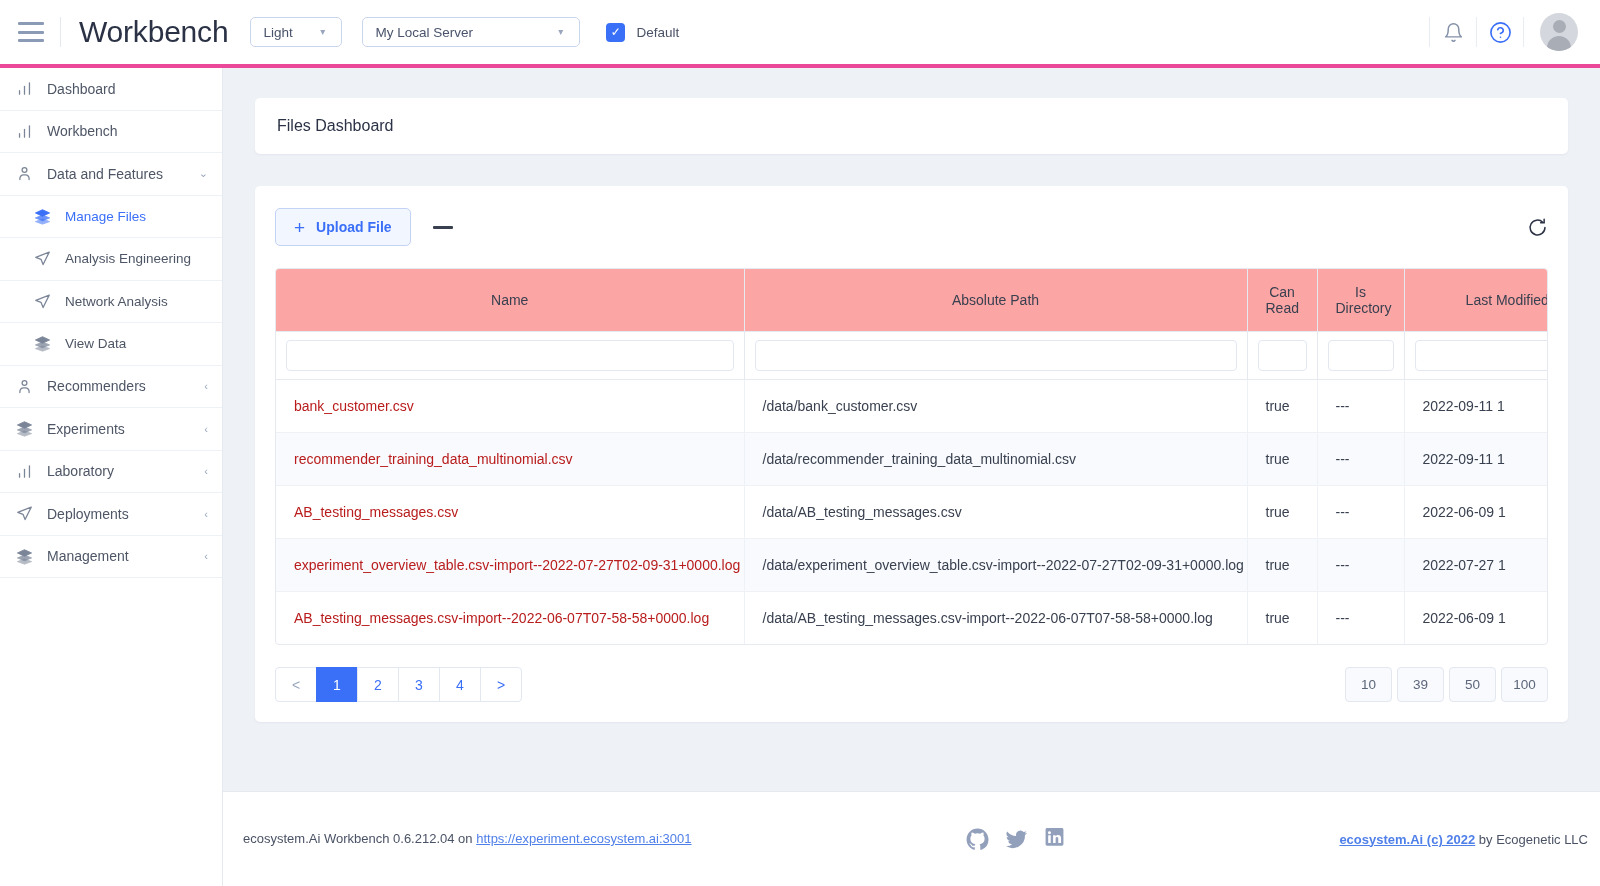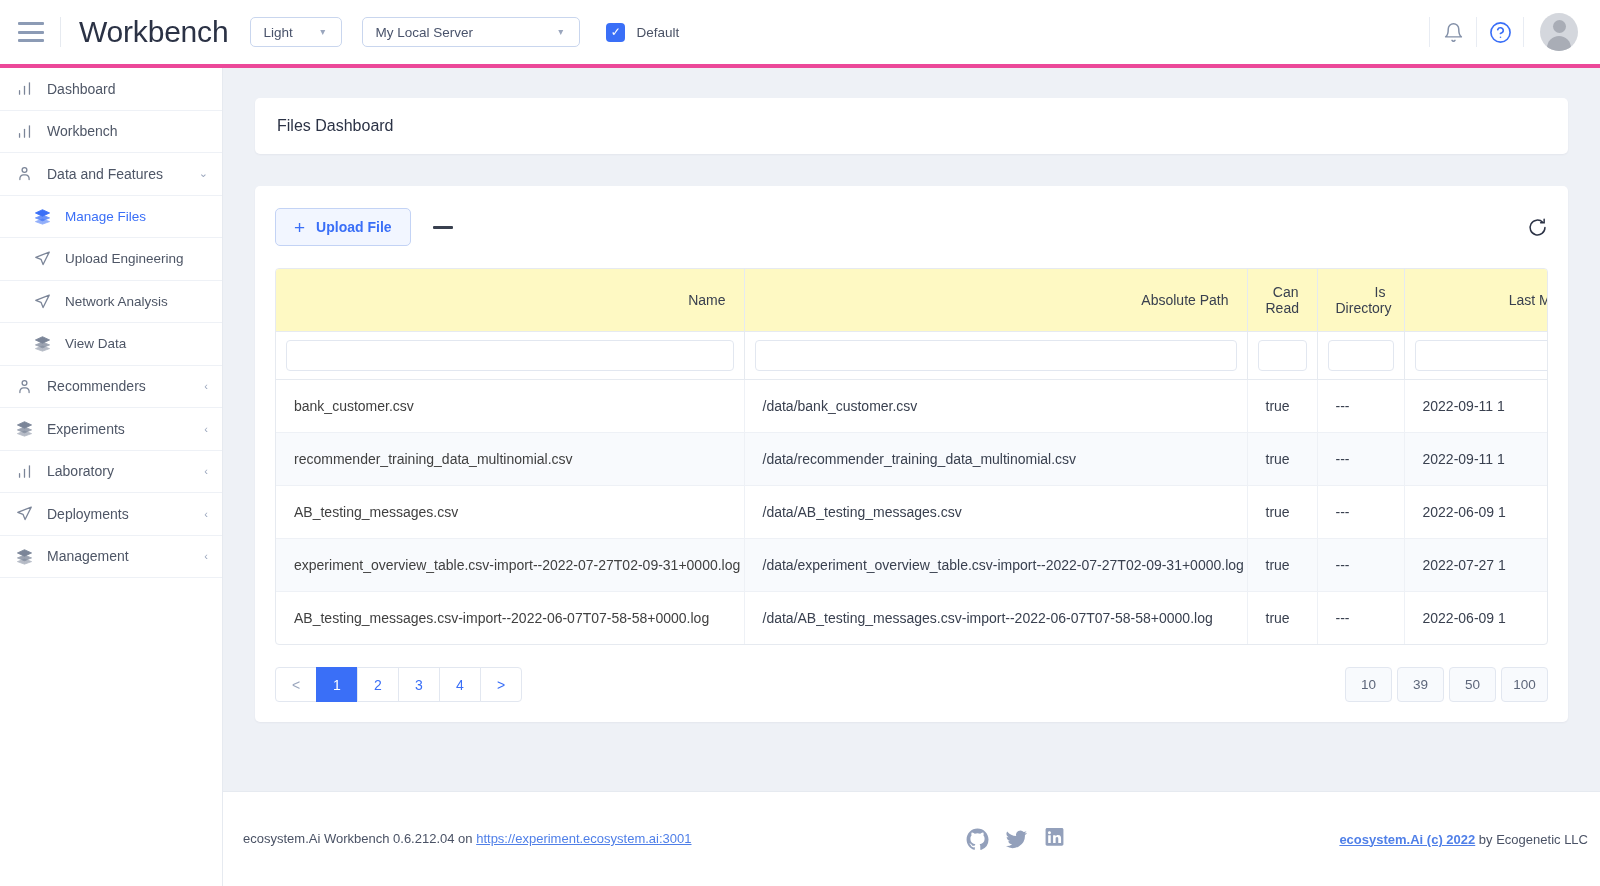--- a/index.html
+++ b/index.html
@@ -120,46 +120,46 @@
     width: 20px; height: 3px; background: #39404f; border-radius: 1px;
     margin-left: 22px; cursor: pointer;
   }
   .refresh { margin-left: auto; cursor: pointer; color: #2b3245; }
 
   
   .tbl-wrap { border: 1px solid #e6eaf0; border-radius: 4px; overflow: hidden; position: relative; }
   table { border-collapse: collapse; width: 1334px; table-layout: fixed; }
   thead th {
     font-size: 14px; font-weight: 400; color: #39404f;
-    text-align: right; vertical-align: middle;
+    text-align: center; vertical-align: middle;
     height: 62px; padding: 0 18px;
     border-bottom: 1px solid #e6eaf0;
     border-right: 1px solid #e6eaf0;
-    background: #fef9c3;
+    background: #fca5a5;
   }
   thead th:last-child { border-right: none; }
   tr.filters td {
     padding: 8px 10px; border-right: 1px solid #e6eaf0;
     border-bottom: 1px solid #e6eaf0; background: #fff;
   }
   tr.filters td:last-child { border-right: none; }
   .filter-input {
     width: 100%; height: 31px; border: 1px solid #e2e7f0; border-radius: 4px;
     background: #fff; outline: none; font-size: 13px; padding: 0 8px;
     font-family: "Liberation Sans", sans-serif; color: #39404f;
   }
   tbody td {
     font-size: 14px; color: #39404f; height: 53px; padding: 0 18px;
     border-bottom: 1px solid #eef1f6; border-right: 1px solid #eef1f6;
     white-space: nowrap; overflow: hidden;
   }
   tbody td:last-child { border-right: none; }
   tbody tr:nth-child(even) td { background: #f8fafd; }
   tbody tr:last-child td { border-bottom: none; }
-  .fname { color: #404040; cursor: pointer; margin-top: 44px; }
+  .fname { color: #b91c1c; cursor: pointer; margin-top: 44px; }
   .c-name { width: 468px; }
   .c-path { width: 503px; }
   .c-read { width: 70px; }
   .c-dir  { width: 87px; }
   .c-mod  { width: 206px; }
 
   
   .pag-row { display: flex; align-items: center; margin-top: 22px; }
   .pager { display: flex; }
   .pg {
@@ -271,21 +271,21 @@
         <polygon points="12,2.4 22,7 12,11.6 2,7"></polygon>
         <polygon points="12,10 22,14 12,18 2,14" opacity=".75"></polygon>
         <polygon points="12,15.6 22,19.2 12,22.8 2,19.2" opacity=".55"></polygon>
       </svg>
       <span class="label">Manage Files</span>
     </div>
     <div class="nav-item sub">
       <svg class="nav-ico" width="17" height="17" viewBox="0 0 24 24" fill="none" stroke="currentColor" stroke-width="1.8" stroke-linecap="round" stroke-linejoin="round">
         <path d="M21.5 3 2.5 10.3l7.4 2.9 2.9 7.4z"></path>
       </svg>
-      <span class="label">Upload Engineering</span>
+      <span class="label">Analysis Engineering</span>
     </div>
     <div class="nav-item sub">
       <svg class="nav-ico" width="17" height="17" viewBox="0 0 24 24" fill="none" stroke="currentColor" stroke-width="1.8" stroke-linecap="round" stroke-linejoin="round">
         <path d="M21.5 3 2.5 10.3l7.4 2.9 2.9 7.4z"></path>
       </svg>
       <span class="label">Network Analysis</span>
     </div>
     <div class="nav-item sub">
       <svg class="nav-ico" width="17" height="17" viewBox="0 0 24 24" fill="currentColor" stroke="currentColor" stroke-width="1.2" stroke-linejoin="round">
         <polygon points="12,2.4 22,7 12,11.6 2,7"></polygon>

